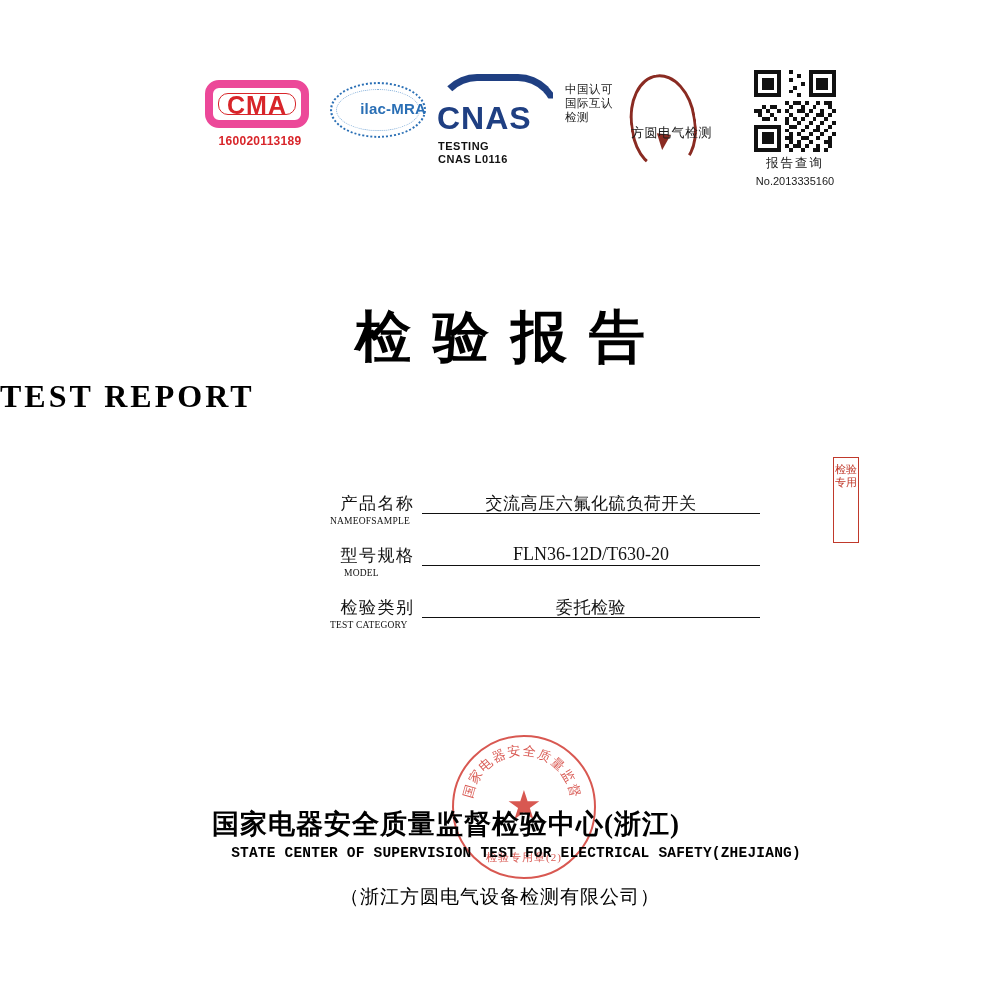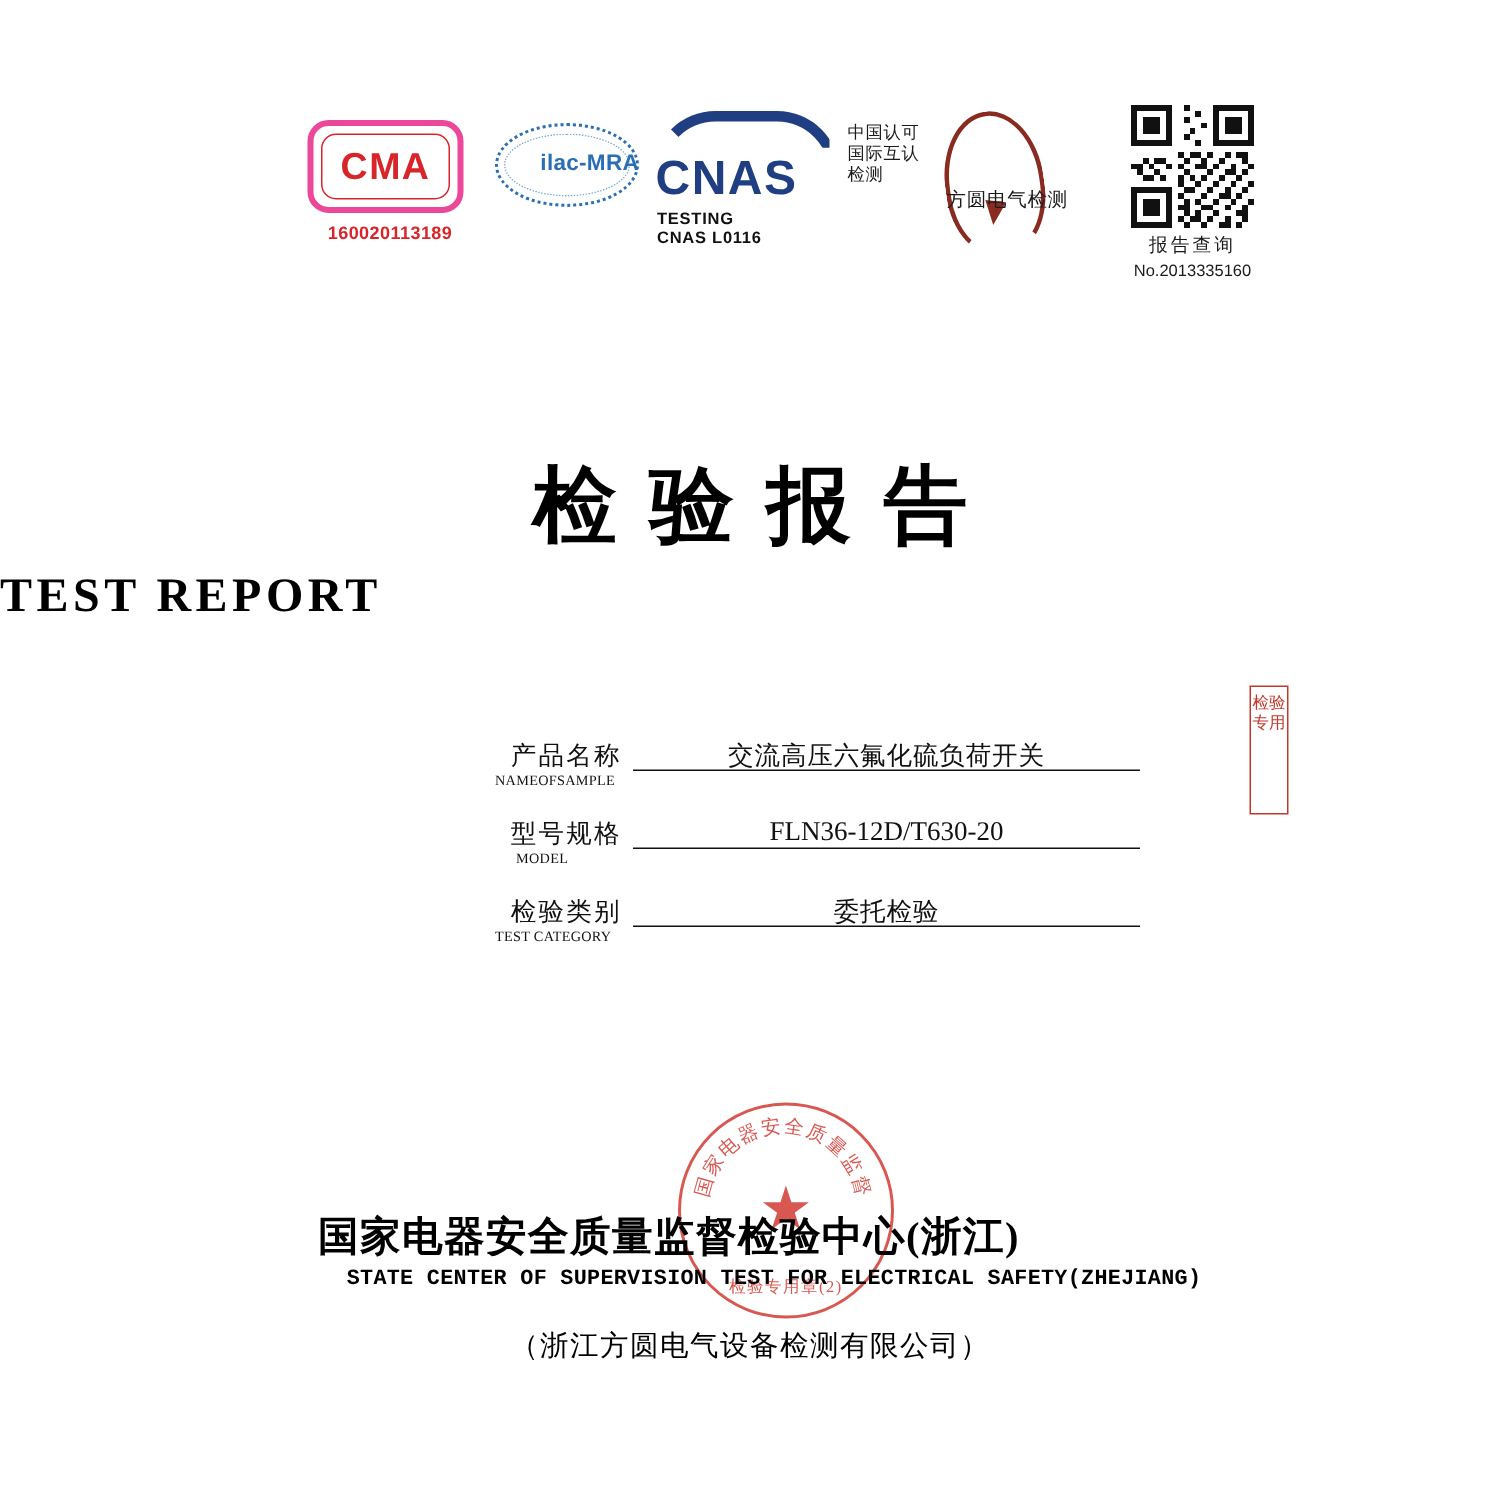--- a/index.html
+++ b/index.html
@@ -28,27 +28,27 @@
   
   .cma {
     position: absolute;
     left: 5px;
     top: 12px;
     width: 110px;
     text-align: center;
   }
   .cma-box {
     width: 104px;
-    height: 62px;
-    border: 4px solid #ec4899;
+    height: 48px;
+    border: 8px solid #ec4899;
     border-radius: 14px;
     box-sizing: border-box;
     position: relative;
     display: flex;
-    align-items: center;
+    align-items: flex-end;
     justify-content: center;
   }
   .cma-box::before {
     content: "";
     position: absolute;
     left: 5px;
     top: 5px;
     right: 5px;
     bottom: 5px;
     border: 1.5px solid #d8252a;

